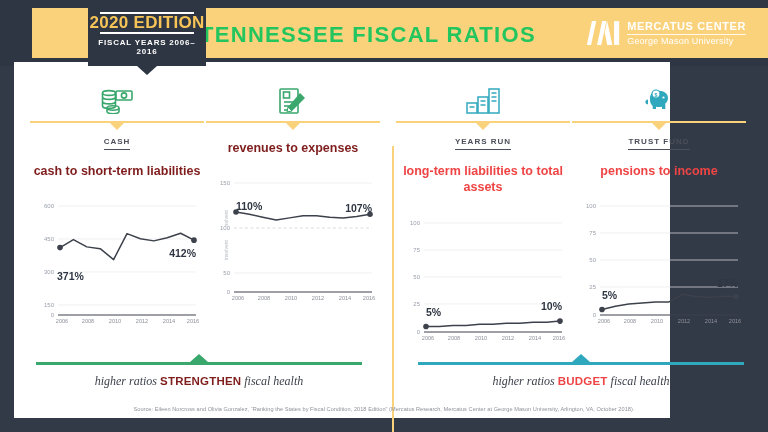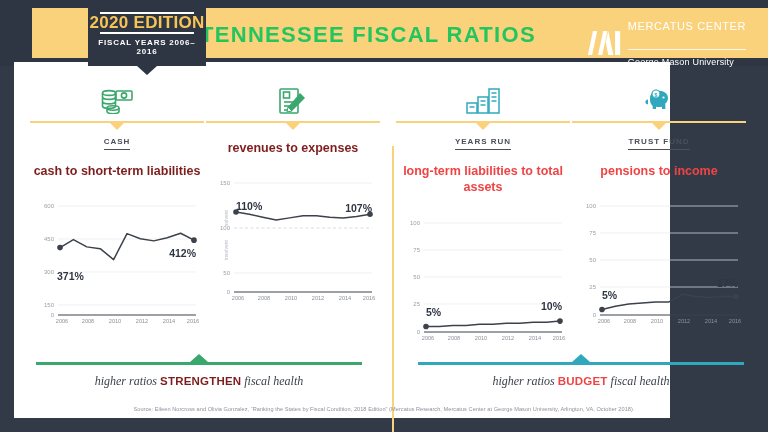--- a/index.html
+++ b/index.html
@@ -22,23 +22,23 @@
      color:#f6c457;font-size:17px;font-weight:bold;letter-spacing:0.3px;}
   .badge-years{position:absolute;left:0;right:0;top:38px;text-align:center;
      color:#ffffff;font-size:8px;font-weight:bold;letter-spacing:0.8px;}
 
   .main-title{position:absolute;left:200px;top:22px;color:#22c55e;font-size:22px;
      font-weight:bold;letter-spacing:1.3px;z-index:3;}
 
   .logo{position:absolute;right:22px;top:20px;display:flex;align-items:center;gap:7px;z-index:3;}
   .logo-mark{width:34px;height:26px;}
   .logo-txt{line-height:1.15;}
-  .logo-name{color:#ffffff;font-size:11px;font-weight:normal;letter-spacing:0.6px;
-     border-bottom:1px solid rgba(255,255,255,.85);padding-bottom:16px;}
-  .logo-sub{color:#ffffff;font-size:9px;letter-spacing:0.2px;margin-top:7px;}
+  .logo-name{color:#ffffff;font-size:11px;font-weight:bold;letter-spacing:0.6px;
+     border-bottom:1px solid rgba(255,255,255,.85);padding-bottom:1px;}
+  .logo-sub{color:#ffffff;font-size:9px;letter-spacing:0.2px;margin-top:1px;}
 
   
   .sheet{position:absolute;left:14px;top:62px;width:656px;height:356px;background:#ffffff;}
 
   .divider{position:absolute;left:378px;top:84px;width:2px;height:290px;background:#fbd27c;}
 
   .panel{position:absolute;top:22px;width:174px;}
   .p1{left:16px;} .p2{left:192px;} .p3{left:382px;} .p4{left:558px;}
 
   .icon-wrap{height:34px;display:flex;align-items:center;justify-content:center;}

